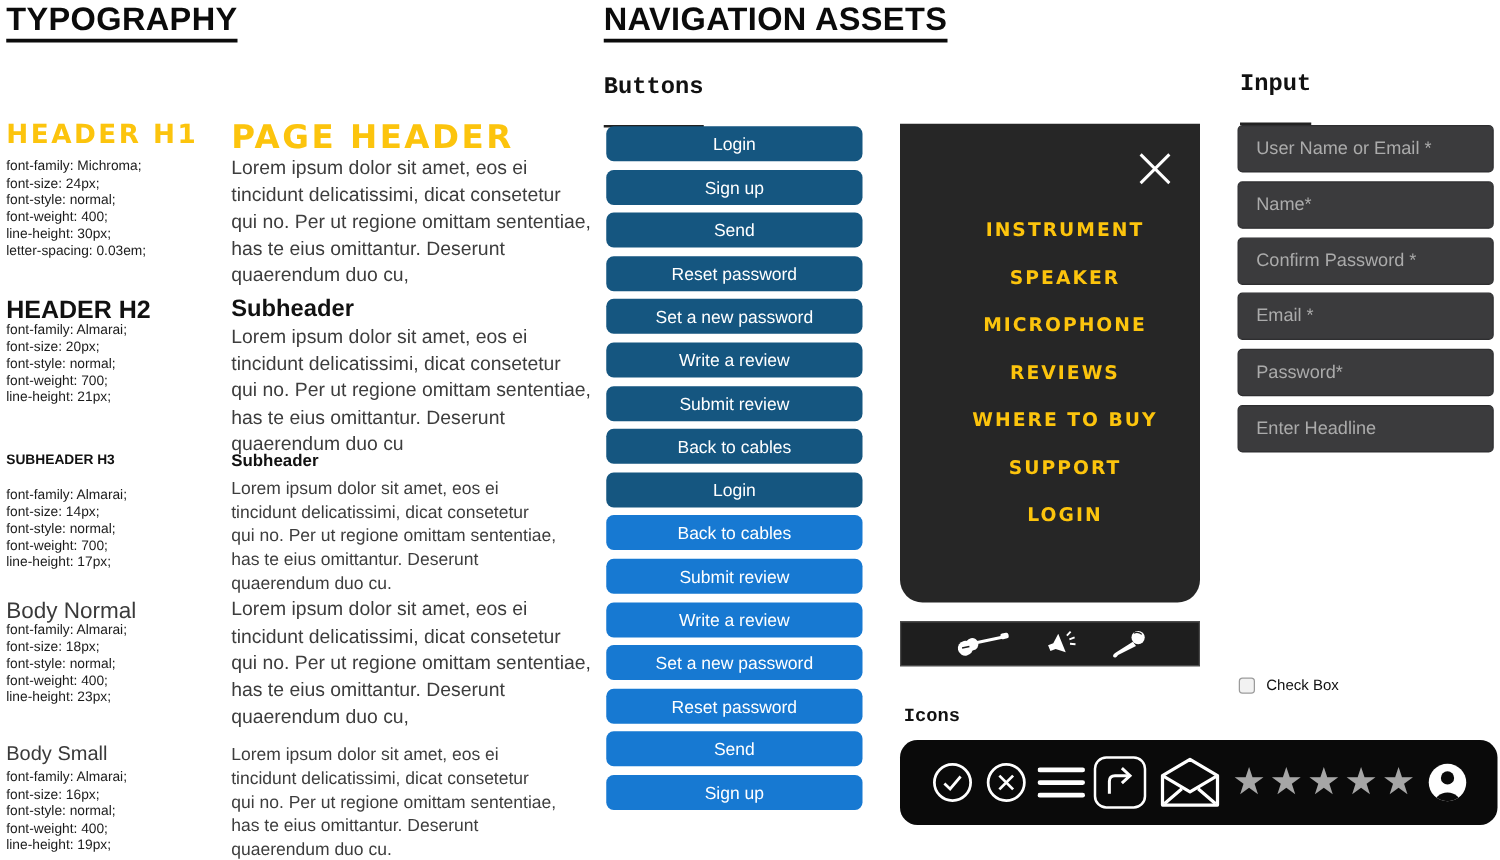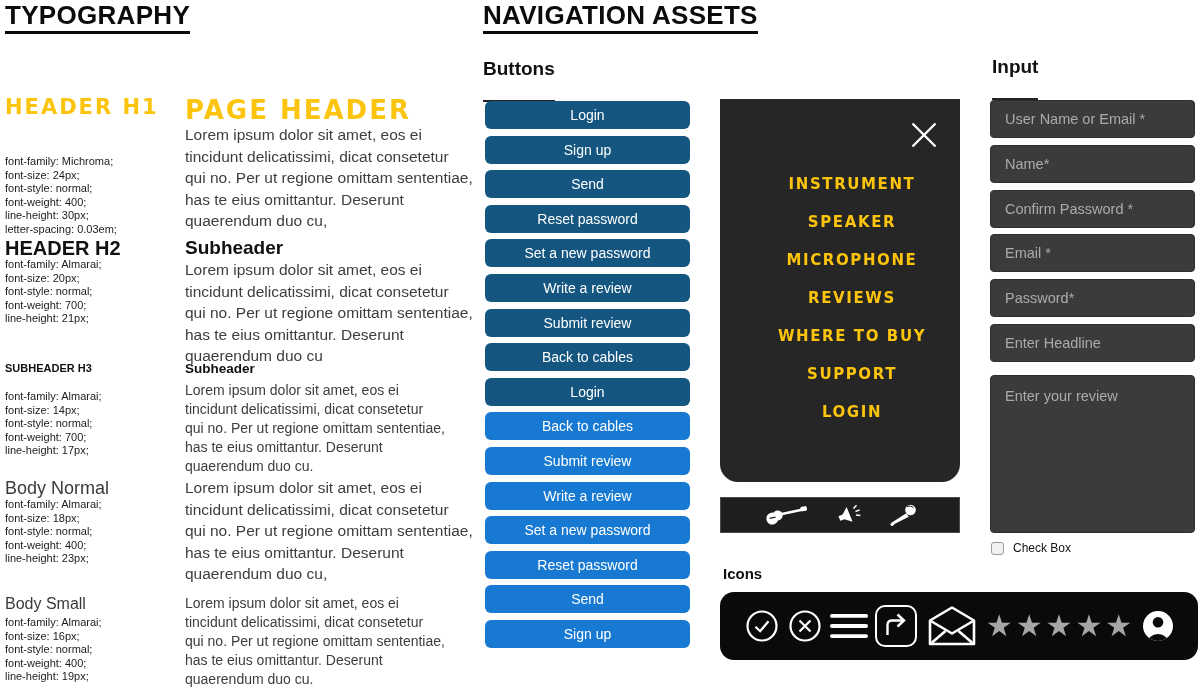--- a/index.html
+++ b/index.html
@@ -9,21 +9,21 @@
     font-family:"Liberation Sans", sans-serif; background:#fff;
   }
   
   .big-title {
     position:absolute; top:0; font-size:26px; font-weight:800; color:#0b0b0b;
     letter-spacing:0.3px; border-bottom:3px solid #0b0b0b; padding-bottom:1px;
     display:inline-block; line-height:30px;
   }
   .sub-title {
     position:absolute; font-size:19px; font-weight:700; color:#111;
-    border-bottom:2px solid #222; padding-bottom:20px; display:inline-block;
+    border-bottom:2px solid #222; padding-bottom:20px; display:inline-block;font-family:Liberation Mono, monospace;
   }
   
   .t-label-h1 {
     position:absolute; left:5px; top:95px; color:#FCC40D;
     font-family:"DejaVu Sans", sans-serif; font-weight:700; font-size:21px; letter-spacing:2px;
   }
   .t-sample-h1 {
     position:absolute; left:185px; top:95px; color:#FCC40D;
     font-family:"DejaVu Sans", sans-serif; font-weight:700; font-size:26px; letter-spacing:2px;
   }
@@ -114,21 +114,21 @@
   }
 </style>
 </head>
 <body>
 
 <div id="canvas">
 
   <h1 class="big-title" style="left:5px;">TYPOGRAPHY</h1>
 
   <div class="t-label-h1">HEADER H1</div>
-  <div class="t-specs" style="top:127px;margin-top:28px;">font-family: Michroma;
+  <div class="t-specs" style="top:127px;">font-family: Michroma;
 font-size: 24px;
 font-style: normal;
 font-weight: 400;
 line-height: 30px;
 letter-spacing: 0.03em;</div>
   <div class="t-sample-h1">PAGE HEADER</div>
   <div class="t-para" style="top:124px;">Lorem ipsum dolor sit amet, eos ei
 tincidunt delicatissimi, dicat consetetur
 qui no. Per ut regione omittam sententiae,
 has te eius omittantur. Deserunt
@@ -256,21 +256,20 @@
 
   <div id="input-list">
     <input class="field" type="text" placeholder="User Name or Email *" style="">
     <input class="field" type="text" placeholder="Name*" style="">
     <input class="field" type="password" placeholder="Confirm Password *" style="">
     <input class="field" type="text" placeholder="Email *" style="">
     <input class="field" type="password" placeholder="Password*" style="">
     <input class="field" type="text" placeholder="Enter Headline" style="">
   </div>
 
-  <textarea id="review-textarea" placeholder="Enter your review" style=""></textarea>
 
   <div id="checkbox-row">
     <input type="checkbox" id="cb" style="">
     <label for="cb">Check Box</label>
   </div>
 
   <h2 class="sub-title" style="left:723px; top:565px; font-size:15px; border-bottom-width:1.5px;">Icons</h2>
 
   <div id="icons-bar">
     <span>

